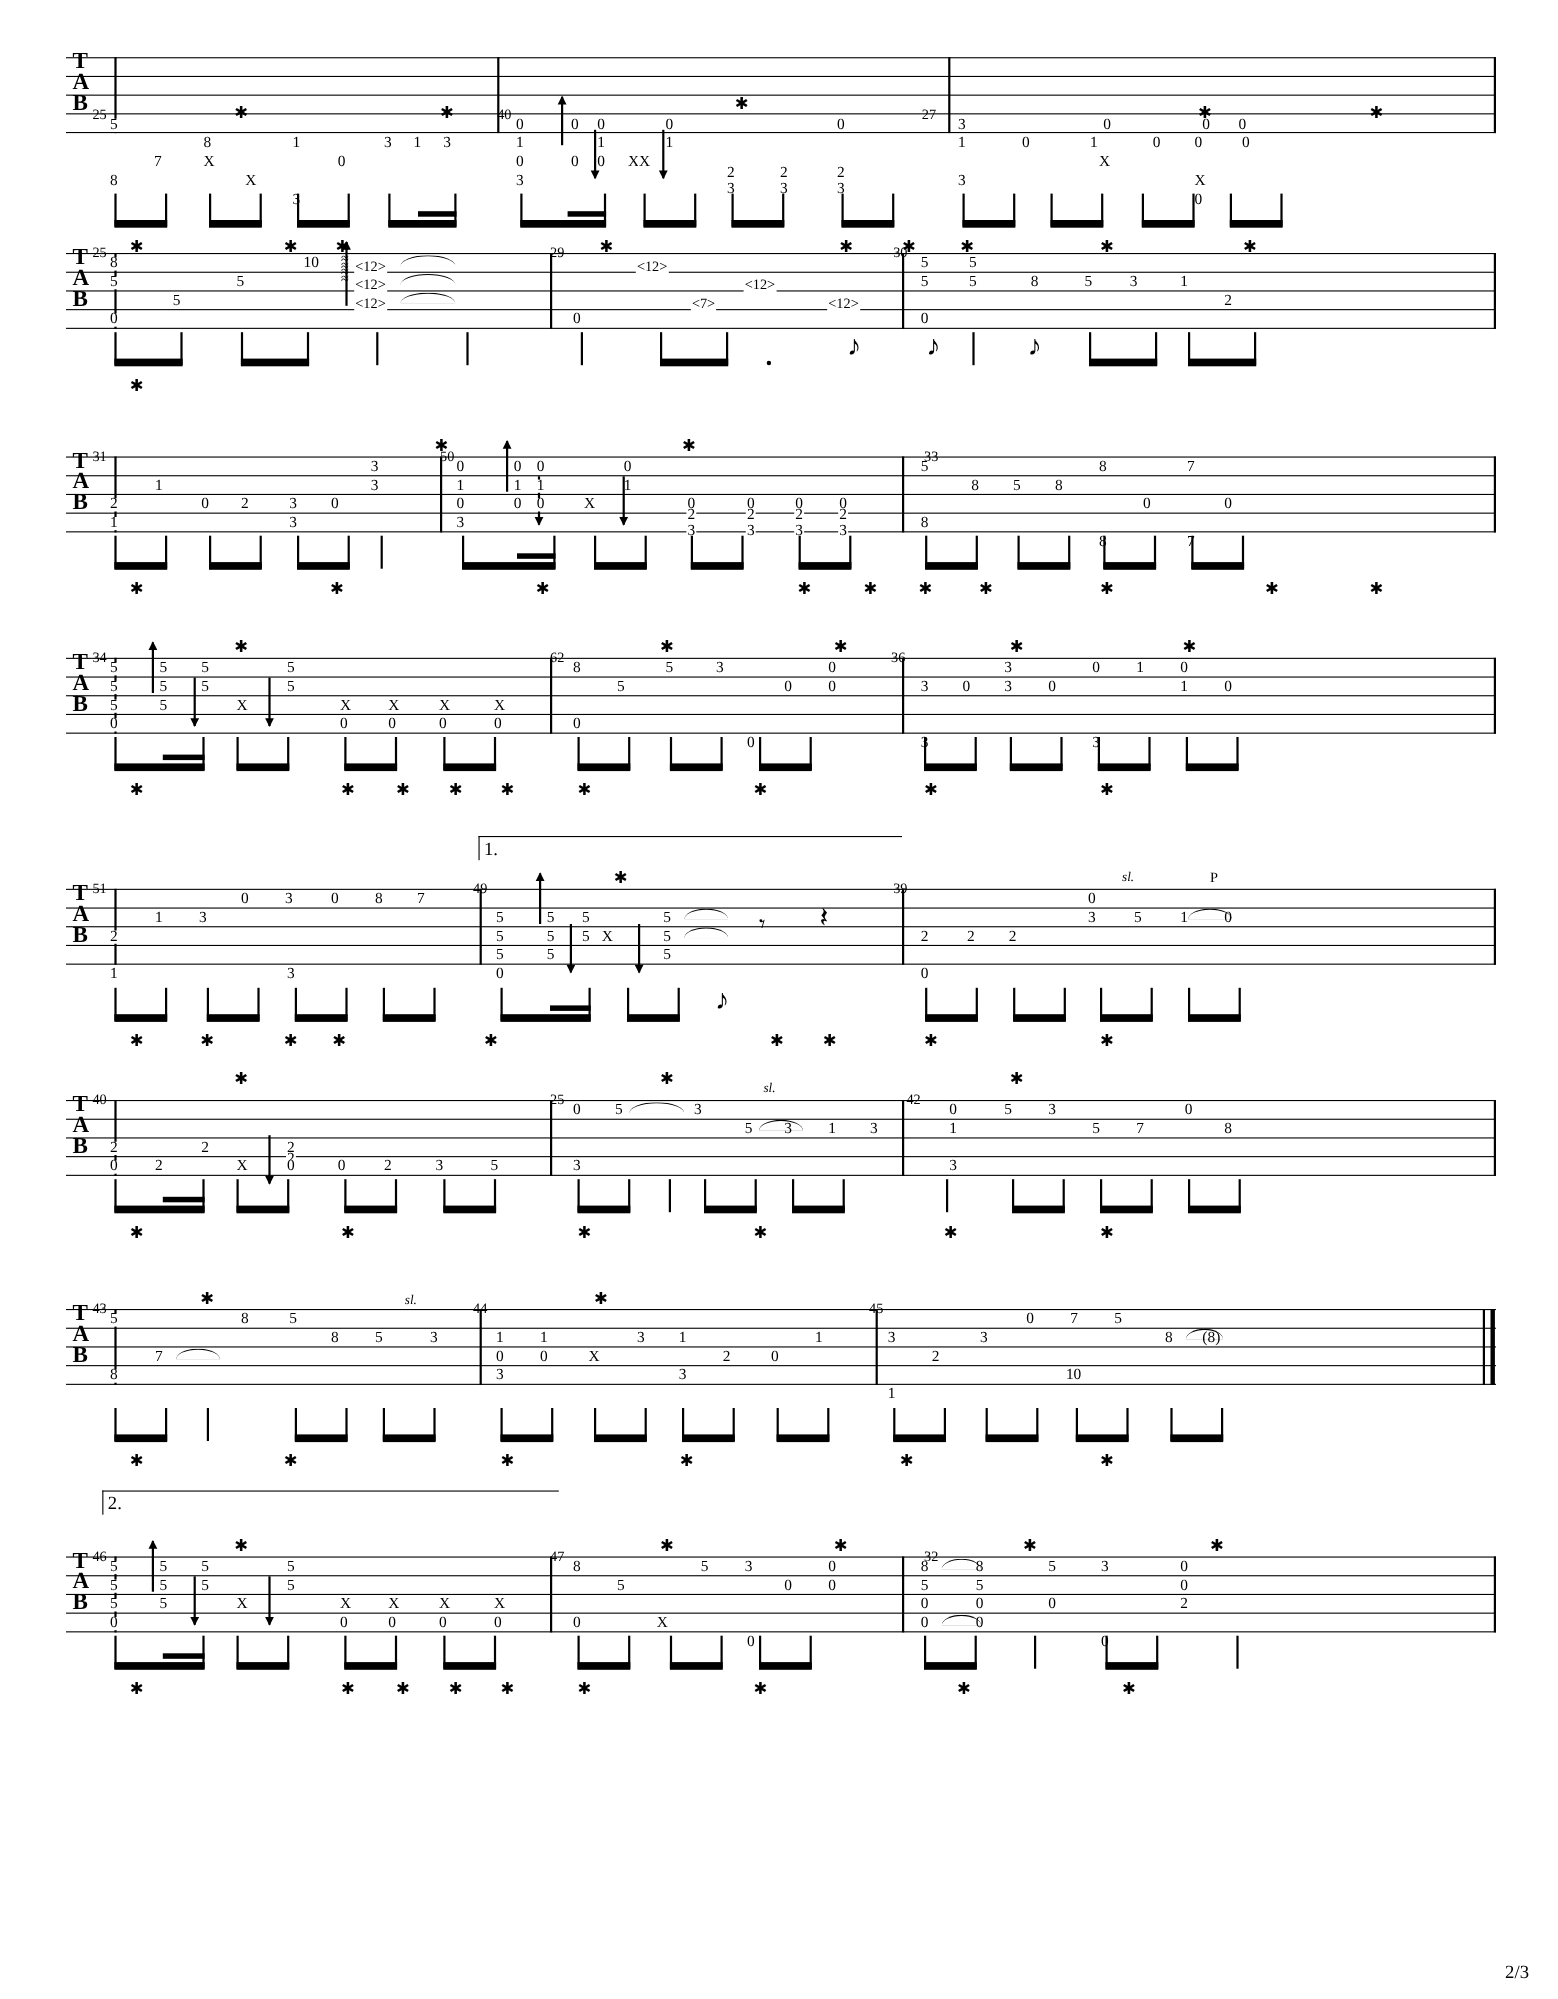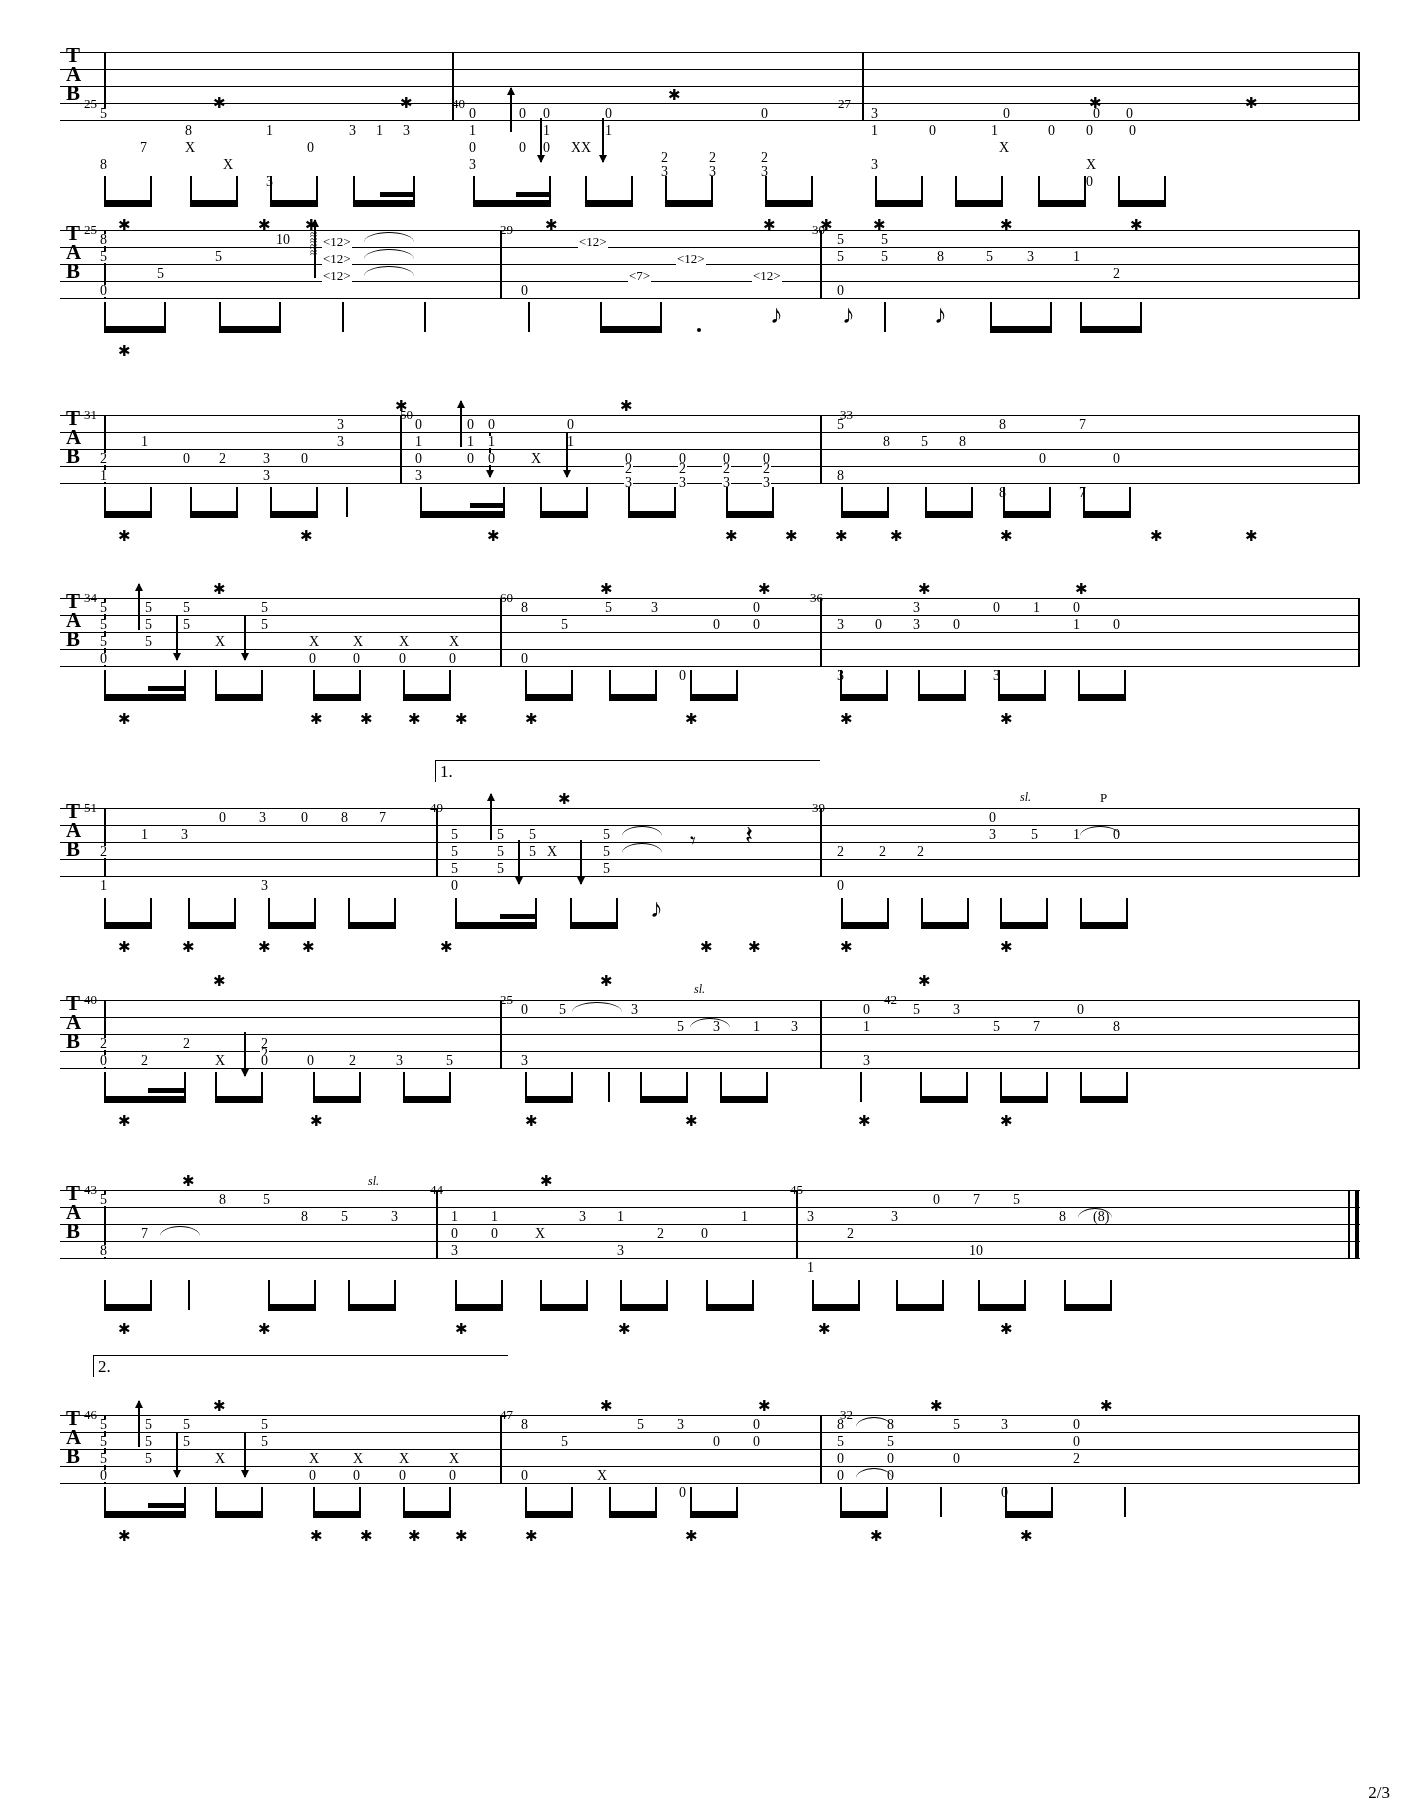--- a/index.html
+++ b/index.html
@@ -403,21 +403,21 @@
           <span>T</span>
           <span>A</span>
           <span>B</span>
         </div>
     <div class="barline" style="left:44px"></div>
     <div class="barline" style="left:440px"></div>
     <div class="barline" style="left:760px"></div>
     <div class="barline" style="left:1298px"></div>
   </div>
   <div class="barnum" style="left:84px;top:-8px">34</div>
-  <div class="barnum" style="left:500px;top:-8px">60</div>
+  <div class="barnum" style="left:500px;top:-8px">62</div>
   <div class="barnum" style="left:810px;top:-8px">36</div>
 
   <div class="note" style="left:99px;top:4px">5</div>
   <div class="note" style="left:99px;top:21px">5</div>
   <div class="note" style="left:99px;top:38px">5</div>
   <div class="note" style="left:99px;top:55px">0</div>
   <div class="arrowup" style="left:138px;top:-14px;height:46px"></div>
   <div class="note" style="left:144px;top:4px">5</div>
   <div class="note" style="left:144px;top:21px">5</div>
   <div class="note" style="left:144px;top:38px">5</div>
@@ -640,21 +640,21 @@
           <span>A</span>
           <span>B</span>
         </div>
     <div class="barline" style="left:44px"></div>
     <div class="barline" style="left:440px"></div>
     <div class="barline" style="left:760px"></div>
     <div class="barline" style="left:1298px"></div>
   </div>
   <div class="barnum" style="left:84px;top:-8px">40</div>
   <div class="barnum" style="left:500px;top:-8px">25</div>
-  <div class="barnum" style="left:884px;top:-8px">42</div>
+  <div class="barnum" style="left:824px;top:-8px">42</div>
 
   <div class="note" style="left:99px;top:38px">2</div>
   <div class="note" style="left:99px;top:55px">0</div>
   <div class="note" style="left:140px;top:55px">2</div>
   <div class="note" style="left:182px;top:38px">2</div>
   <div class="note" style="left:214px;top:55px">X</div>
   <div class="note" style="left:260px;top:38px">2</div>
   <div class="note" style="left:260px;top:48px">2</div>
   <div class="note" style="left:260px;top:55px">0</div>
   <div class="note" style="left:306px;top:55px">0</div>

